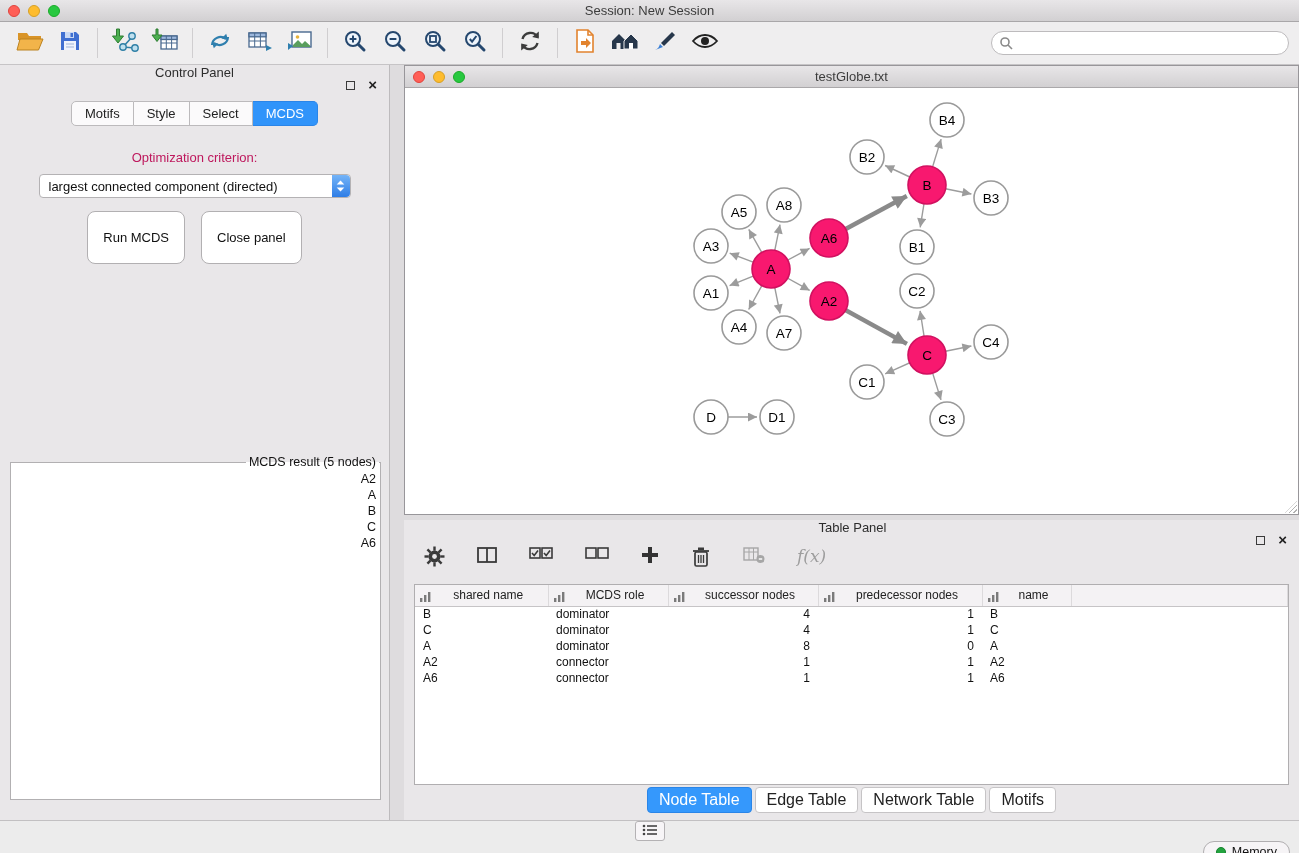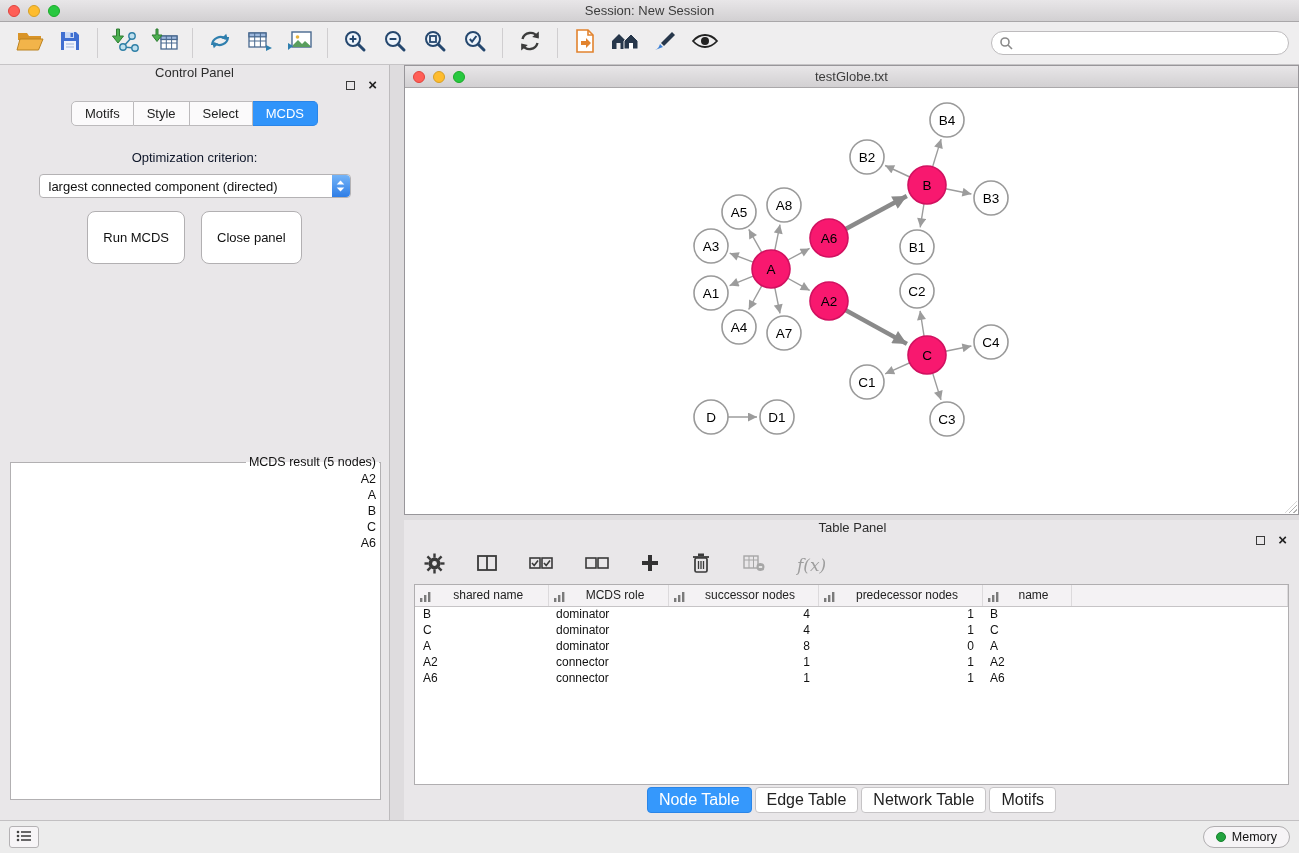--- a/index.html
+++ b/index.html
@@ -40,21 +40,21 @@
   .float-box { width:9px; height:9px; border:1.5px solid #3a3a3a; display:inline-block; }
   .close-x { font-size:15px; font-weight:bold; color:#222; line-height:10px; }
 
   .cp-tabs { display:flex; justify-content:center; margin-top:10px; }
   .cp-tab { padding:4px 13px; font-size:13px; color:#222; background:#fbfafb;
     border:1px solid #bcbabc; border-left:none; }
   .cp-tab.first { border-left:1px solid #bcbabc; border-radius:5px 0 0 5px; }
   .cp-tab.active { background:#3094fa; border-color:#2a85e8; color:#fff;
     border-radius:0 5px 5px 0; }
 
-  .opt-label { text-align:center; margin-top:24px; font-size:13px; color:#0f172a; }
+  .opt-label { text-align:center; margin-top:24px; font-size:13px; color:#be185d; }
   .dropdown { width:312px; height:24px; margin:9px auto 4px; background:#fff;
     border:1px solid #b4b2b4; border-radius:4px; position:relative;
     display:flex; align-items:center; padding:0 22px 0 9px; font-size:13px; color:#111; }
   .dd-stepper { position:absolute; right:0; top:0; bottom:0; width:18px;
     background:linear-gradient(#74b4f8,#2e7de6); border-radius:0 4px 4px 0;
     display:flex; align-items:center; justify-content:center; }
   .cp-buttons { display:flex; justify-content:center; gap:16px; margin-top:13px; }
   .cp-btn { background:#fff; border:1px solid #b2b0b2; border-radius:8px;
     padding:18px 15px; font-size:13px; color:#111; }
 
@@ -80,21 +80,21 @@
   .node.hl { fill:#f8186f; stroke:#d11160; }
   .node-label { font-size:13.5px; fill:#000; text-anchor:middle;
     font-family:"Liberation Sans",sans-serif; }
   .resize-corner { position:absolute; right:1px; bottom:1px; width:12px; height:12px;
     background:repeating-linear-gradient(135deg,transparent 0 2px,#b2b2b2 2px 3px);
     clip-path:polygon(100% 0,100% 100%,0 100%); }
 
   
   .table-panel { flex:1; margin-top:5px; background:#e9e7e9;
     display:flex; flex-direction:column; padding-bottom:5px; }
-  .tp-toolbar { height:38px; display:flex; align-items:center; gap:32px;
+  .tp-toolbar { height:38px; display:flex; align-items:flex-start; gap:32px;
     padding:0 0 0 20px; }
   .tp-ico { display:flex; align-items:center; justify-content:center; }
   .fx-label { font-family:"DejaVu Serif","Liberation Serif",serif; font-style:italic;
     color:#9d9d9d; font-size:17px; }
   .tp-table-wrap { flex:1; margin:0 10px; background:#fff; border:1px solid #b0aeb0;
     overflow:hidden; }
   table.node-table { width:100%; border-collapse:collapse; table-layout:fixed; }
   table.node-table th { height:21px; background:#f4f2f4; border-right:1px solid #dcdadc;
     border-bottom:1px solid #c6c4c6; font-weight:normal; font-size:12px; color:#222;
     position:relative; text-align:center; padding:2px 2px 2px 16px; }
@@ -104,21 +104,21 @@
   td.num { text-align:right; padding-right:12px; }
   td.num-wide { text-align:right; padding-right:48px; }
   td.name-col { padding-left:18px; }
   .tp-tabs { height:30px; display:flex; align-items:center; justify-content:center; gap:3px; }
   .tp-tab { padding:3px 11px; font-size:16px; color:#222; background:#fff;
     border:1px solid #c6c4c6; border-radius:4px; }
   .tp-tab.active { background:#3598fc; border-color:#2a85e8; color:#fff; }
 
   
   .statusbar { height:33px; background:#ececec; border-top:1px solid #c2c0c2;
-    display:flex; align-items:center; padding:0 9px; }
+    display:flex; align-items:center; padding:0 9px;flex-direction:column; }
   .sb-left-btn { width:30px; height:22px; border:1px solid #b4b2b4; border-radius:3px;
     background:#f7f5f7; display:flex; align-items:center; justify-content:center; }
   .memory-btn { margin-left:auto; display:flex; align-items:center; gap:6px;
     border:1px solid #b0aeb0; border-radius:11px; background:#f6f4f6;
     padding:3px 12px; font-size:12.5px; color:#111; }
   .mem-dot { width:10px; height:10px; border-radius:50%; background:#23a33f;
     border:1px solid #16822d; }
 </style>
 </head>
 <body>

